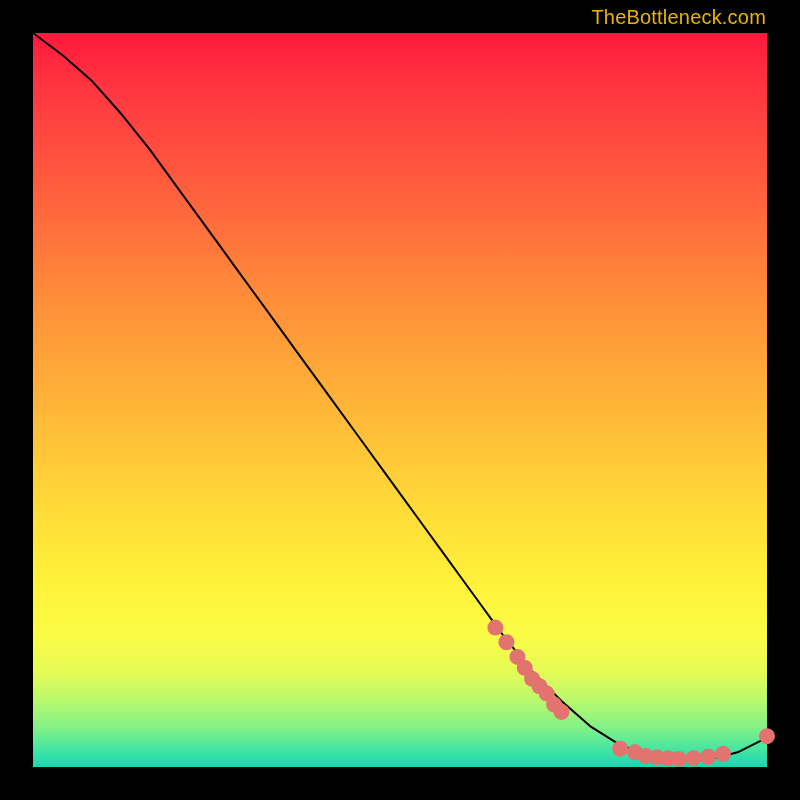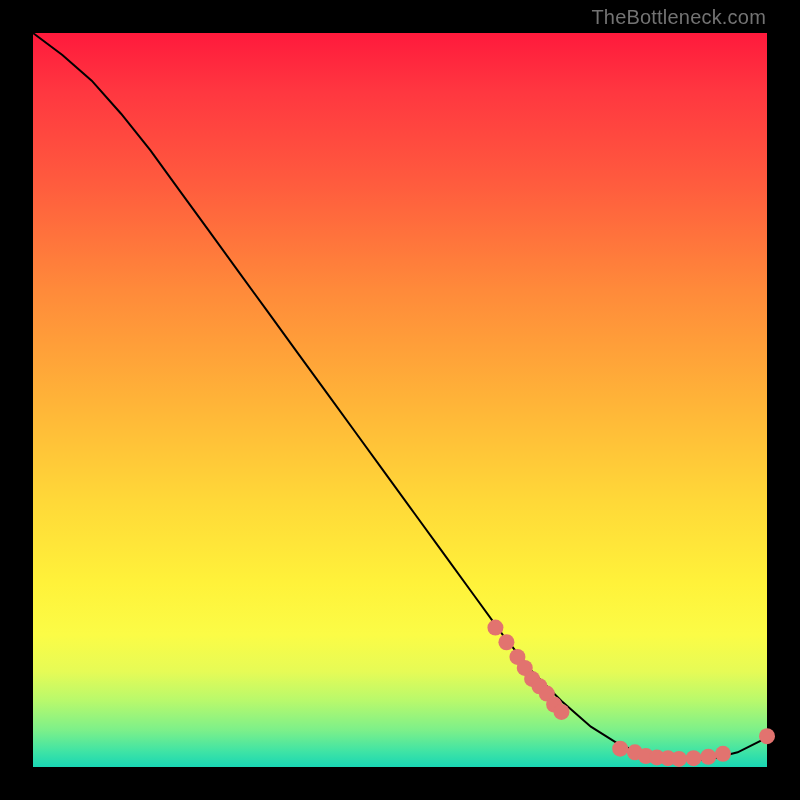--- a/index.html
+++ b/index.html
@@ -38,21 +38,21 @@
       #b8f96c 91%,
       #7cf08a 95%,
       #3de3a6 98%,
       #19d6b4 100%
     );
   }
   .watermark {
     position: absolute;
     top: 6px;
     right: 34px;
-    color: #737373;
+    color: #eab308;
     font-size: 20px;
     font-weight: 500;
     letter-spacing: 0.2px;
     user-select: none;
   }
   svg.overlay {
     position: absolute;
     left: 33px;
     top: 33px;
     width: 734px;

